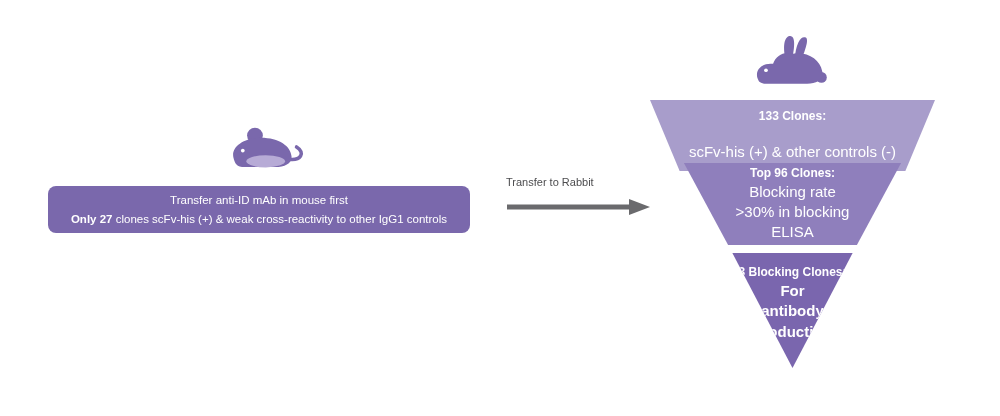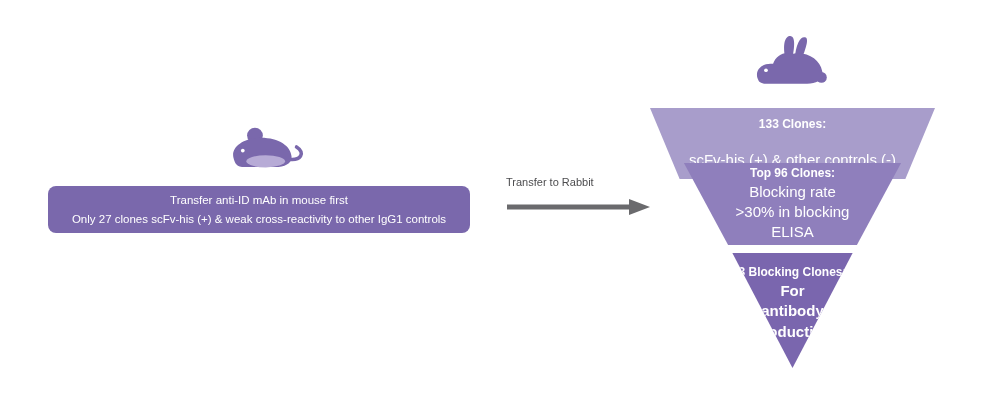--- a/index.html
+++ b/index.html
@@ -24,21 +24,21 @@
     left: 48px; top: 186px;
     width: 422px; height: 47px;
     background: var(--mouse-box, #7a68ac);
     border-radius: 8px;
     color: var(--text-on-purple, #ffffff);
     display: flex; flex-direction: column;
     justify-content: center; align-items: center;
     text-align: center;
     font-size: 11.5px; line-height: 1.6;
   }
-  .bold { font-weight: normal; }
+  .bold { font-weight: bold; }
 
   .transfer-label {
     position: absolute;
     left: 506px; top: 176px; width: 145px;
     text-align: left;
     font-size: 11px;
     color: var(--label-text, #4d4d4f);
   }
   .arrow-svg { position: absolute; left: 506px; top: 198px; color: var(--arrow-gray, #6a6a6d); }
 
@@ -50,21 +50,21 @@
   .seg {
     position: absolute; left: 0;
     width: 285px;
     color: var(--text-on-purple, #ffffff);
     text-align: center;
   }
   .seg1 {
     top: 0; height: 71px;
     background: var(--funnel-segment-1, #a89dcb);
     clip-path: polygon(0 0, 100% 0, 89.6% 100%, 10.4% 100%);
-    display: flex; flex-direction: column; justify-content: center; gap: 19px; margin-top: 8px;
+    display: flex; flex-direction: column; justify-content: center; gap: 19px;
   }
   .seg2 {
     top: 63px; height: 82px;
     background: var(--funnel-segment-2, #8f7fbc);
     clip-path: polygon(11.9% 0, 88.1% 0, 72.6% 100%, 27.4% 100%);
     display: flex; flex-direction: column; justify-content: center; gap: 2px;
   }
   .seg3 {
     top: 153px; height: 115px;
     background: var(--funnel-segment-3, #7a66ae);

